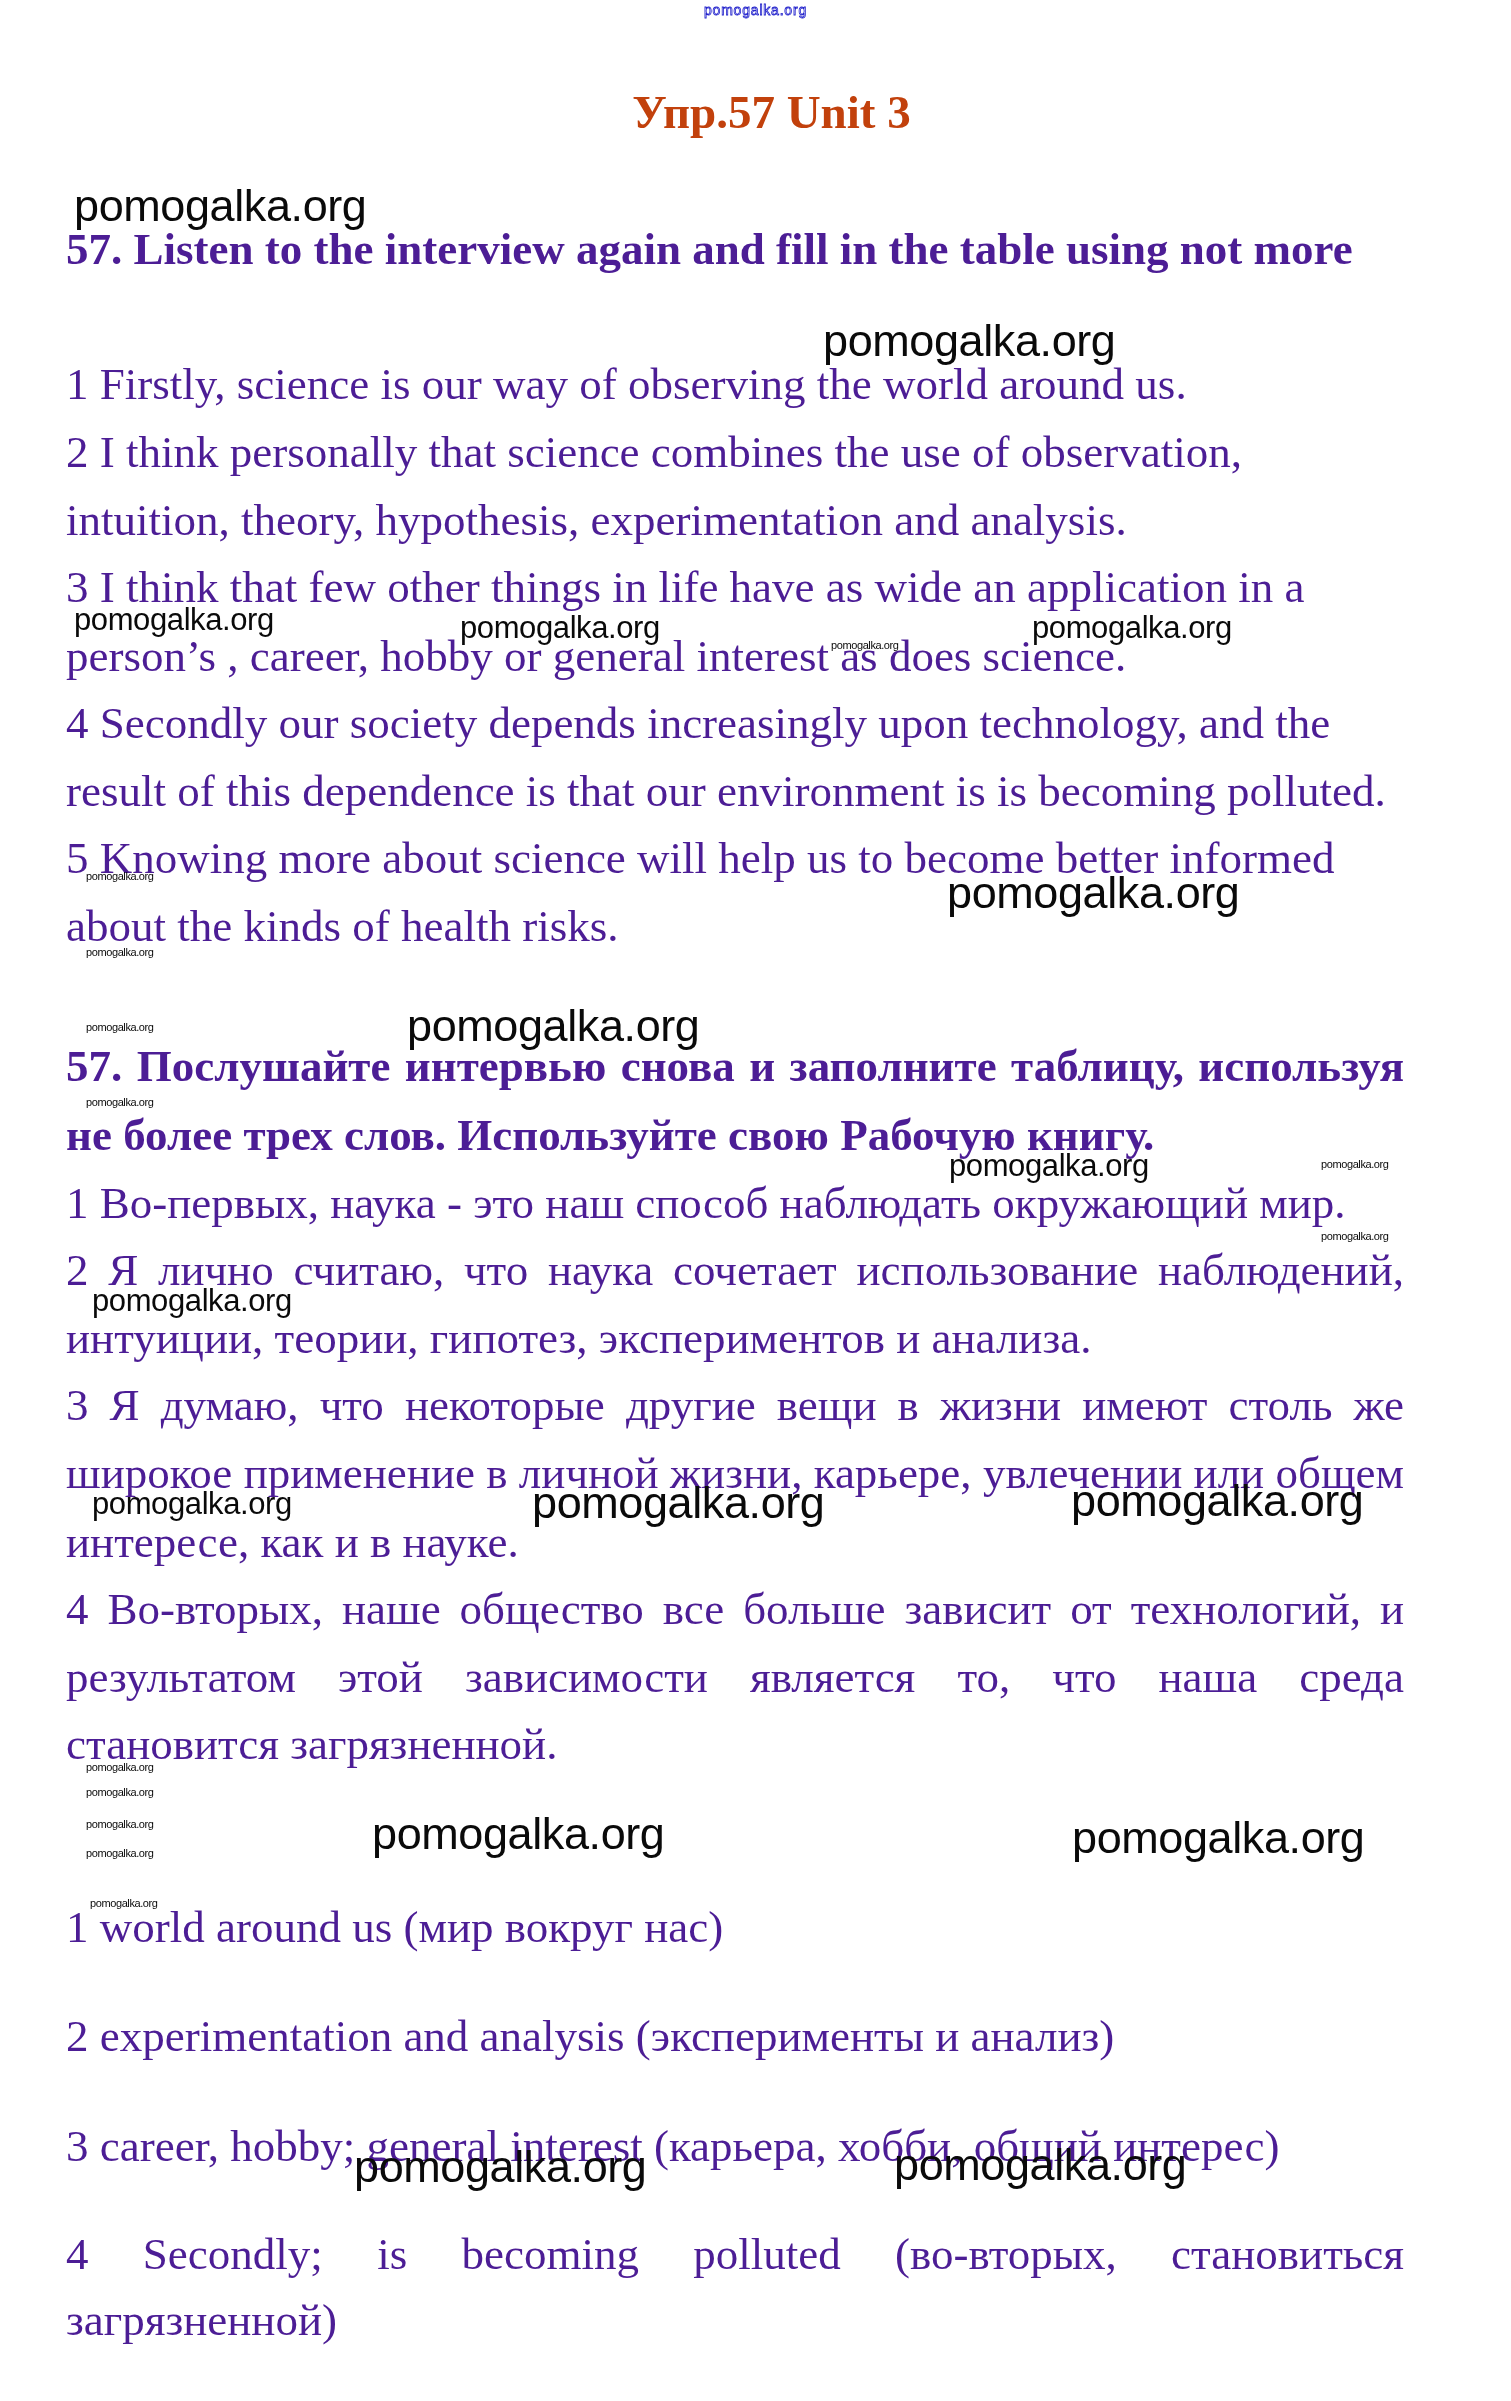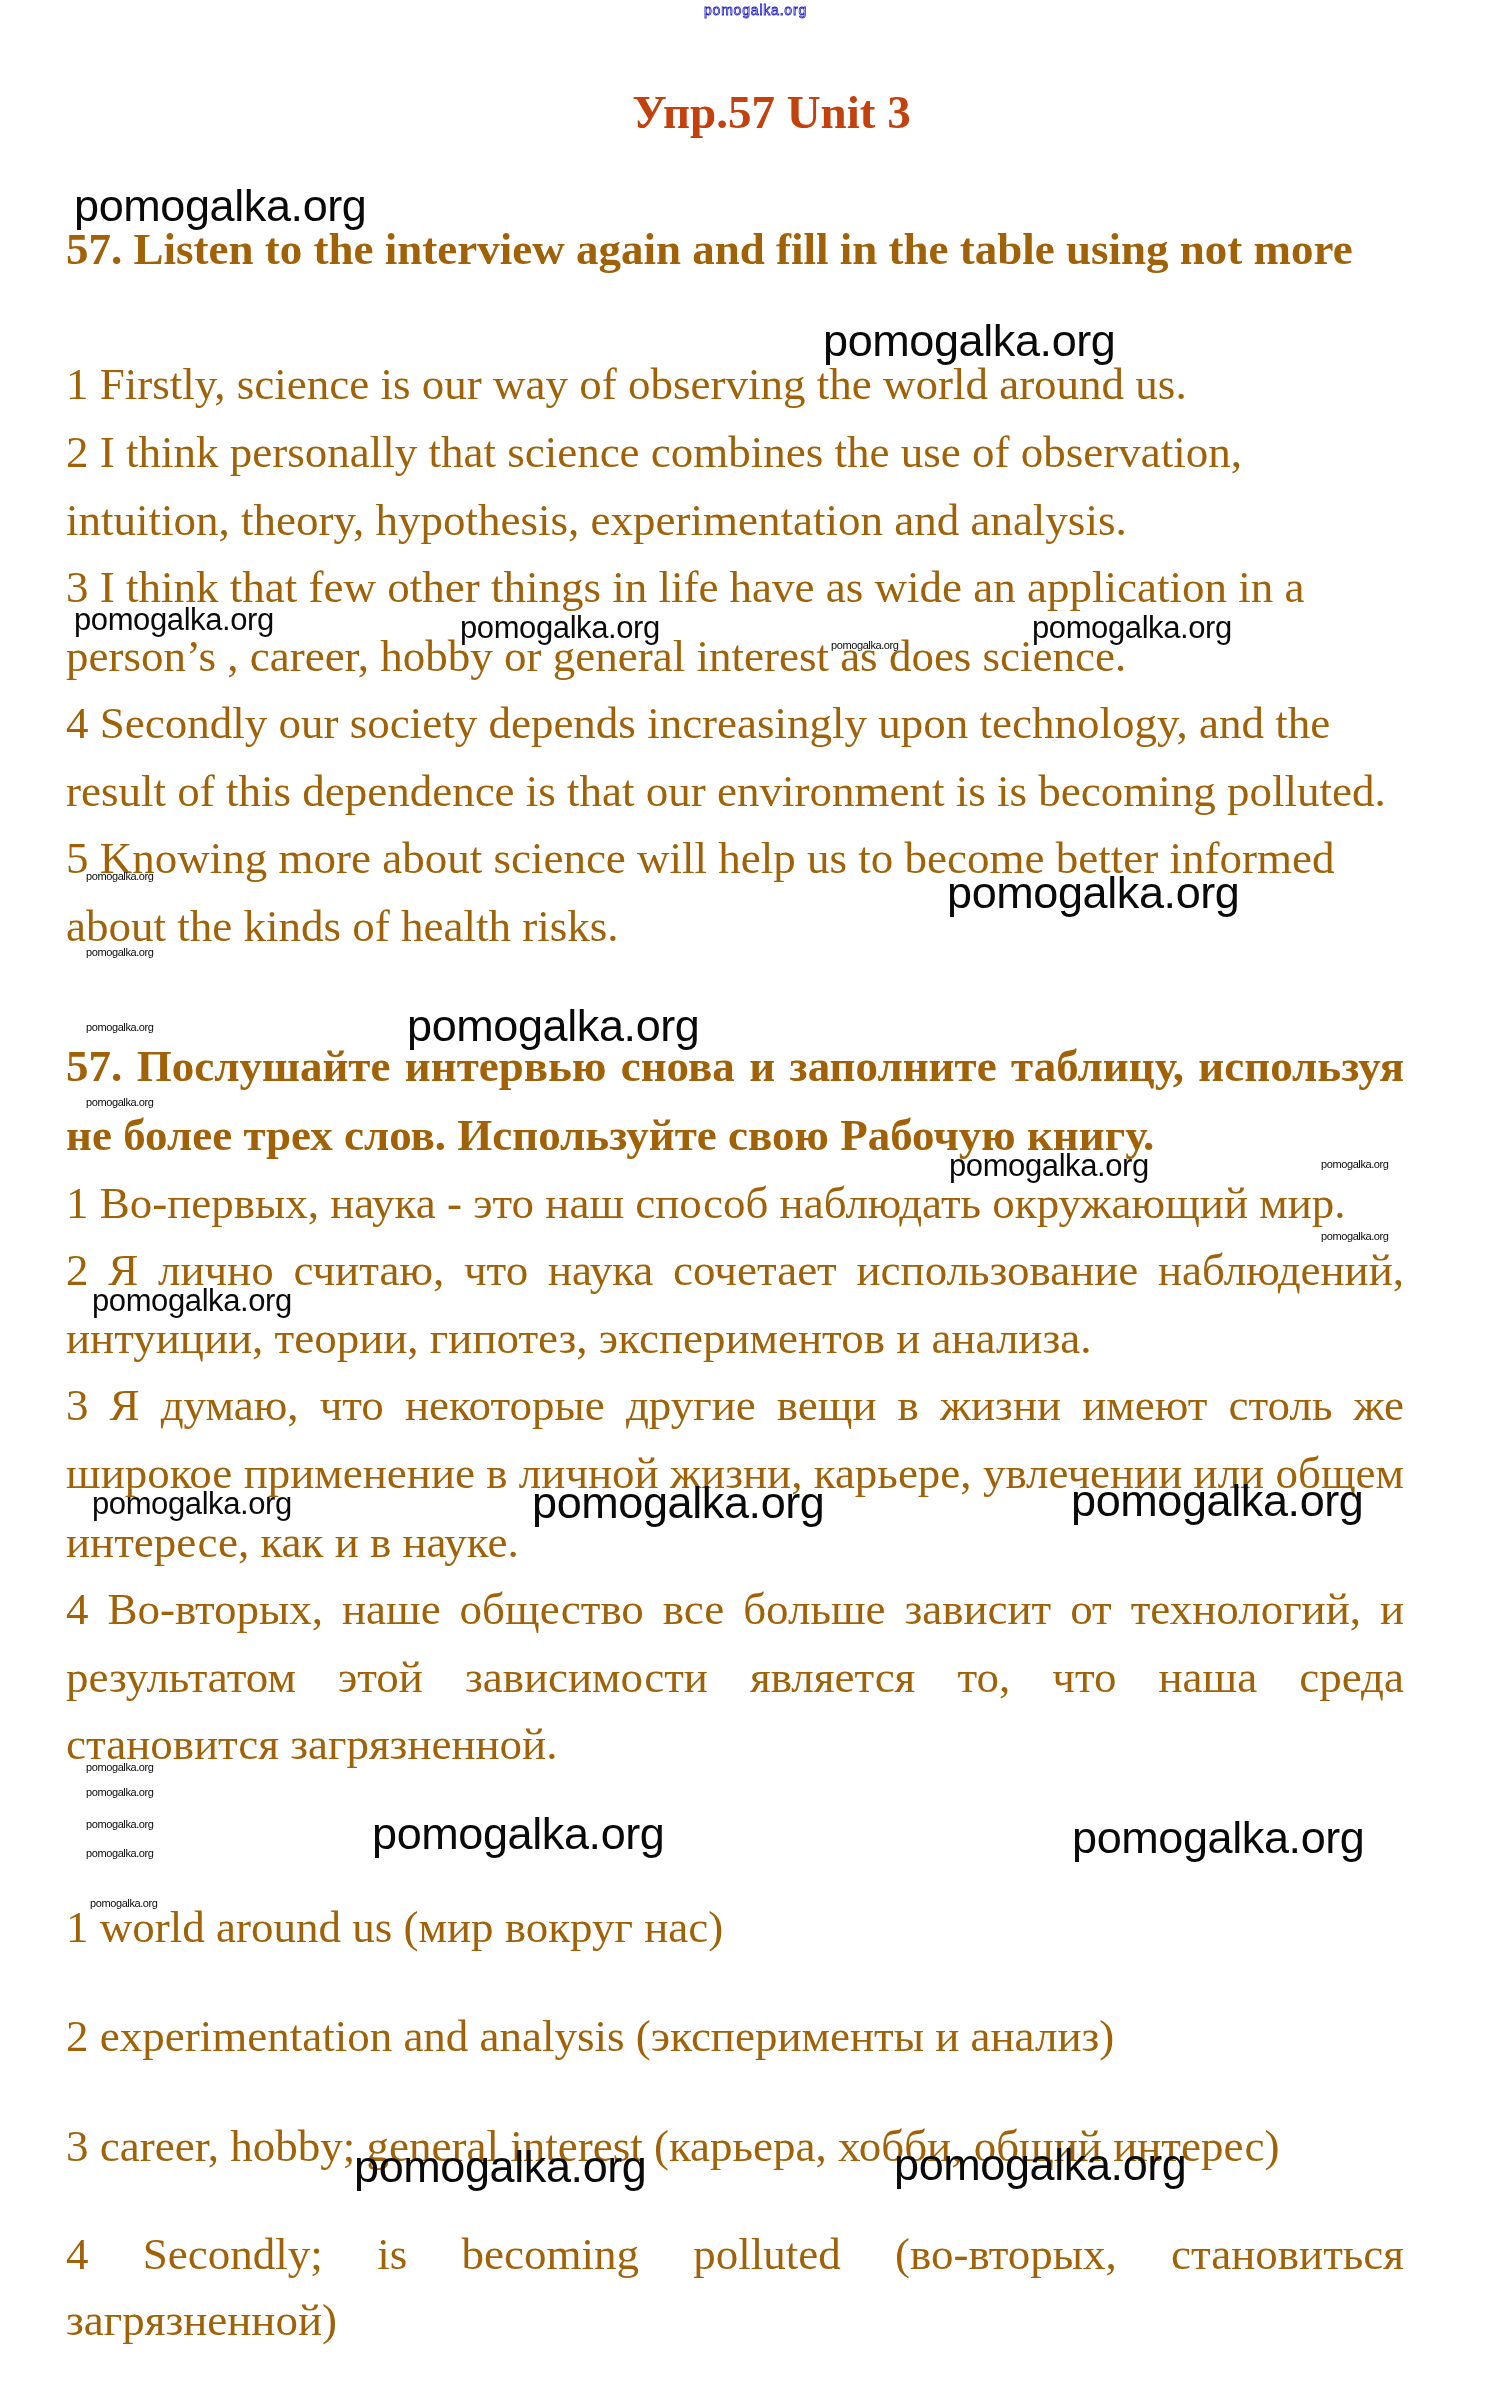--- a/index.html
+++ b/index.html
@@ -1,21 +1,21 @@
 <!DOCTYPE html>
 <html style="font-size:12.5px"><head>
 <meta charset="utf-8">
 <style>
   html, body { margin: 0; padding: 0; background: #ffffff; }
   body { width: 1511px; height: 2401px; position: relative; overflow: hidden; }
   .page { position: absolute; left: 0; top: 0; width: 1511px; height: 2401px; background: #fff; }
   .line {
     position: absolute; left: 66px; width: 1338px;
     font-family: "Liberation Serif", "DejaVu Serif", serif;
-    font-size: 45px; line-height: 55px; color: #a16207; white-space: nowrap;
+    font-size: 45px; line-height: 55px; color: #4c1d95; white-space: nowrap;
   }
   .bold { font-weight: bold; }
   .justify { text-align: justify; text-align-last: justify; white-space: normal; }
   .title {
     position: absolute; left: 0; width: 1511px; top: 85px; text-align: center;
     font-family: "Liberation Serif", "DejaVu Serif", serif; font-weight: bold;
     font-size: 47px; line-height: 55px; color: #c2410c; margin-left: 16px;
   }
   .wm {
     position: absolute; font-family: "Liberation Sans", "DejaVu Sans", sans-serif;

